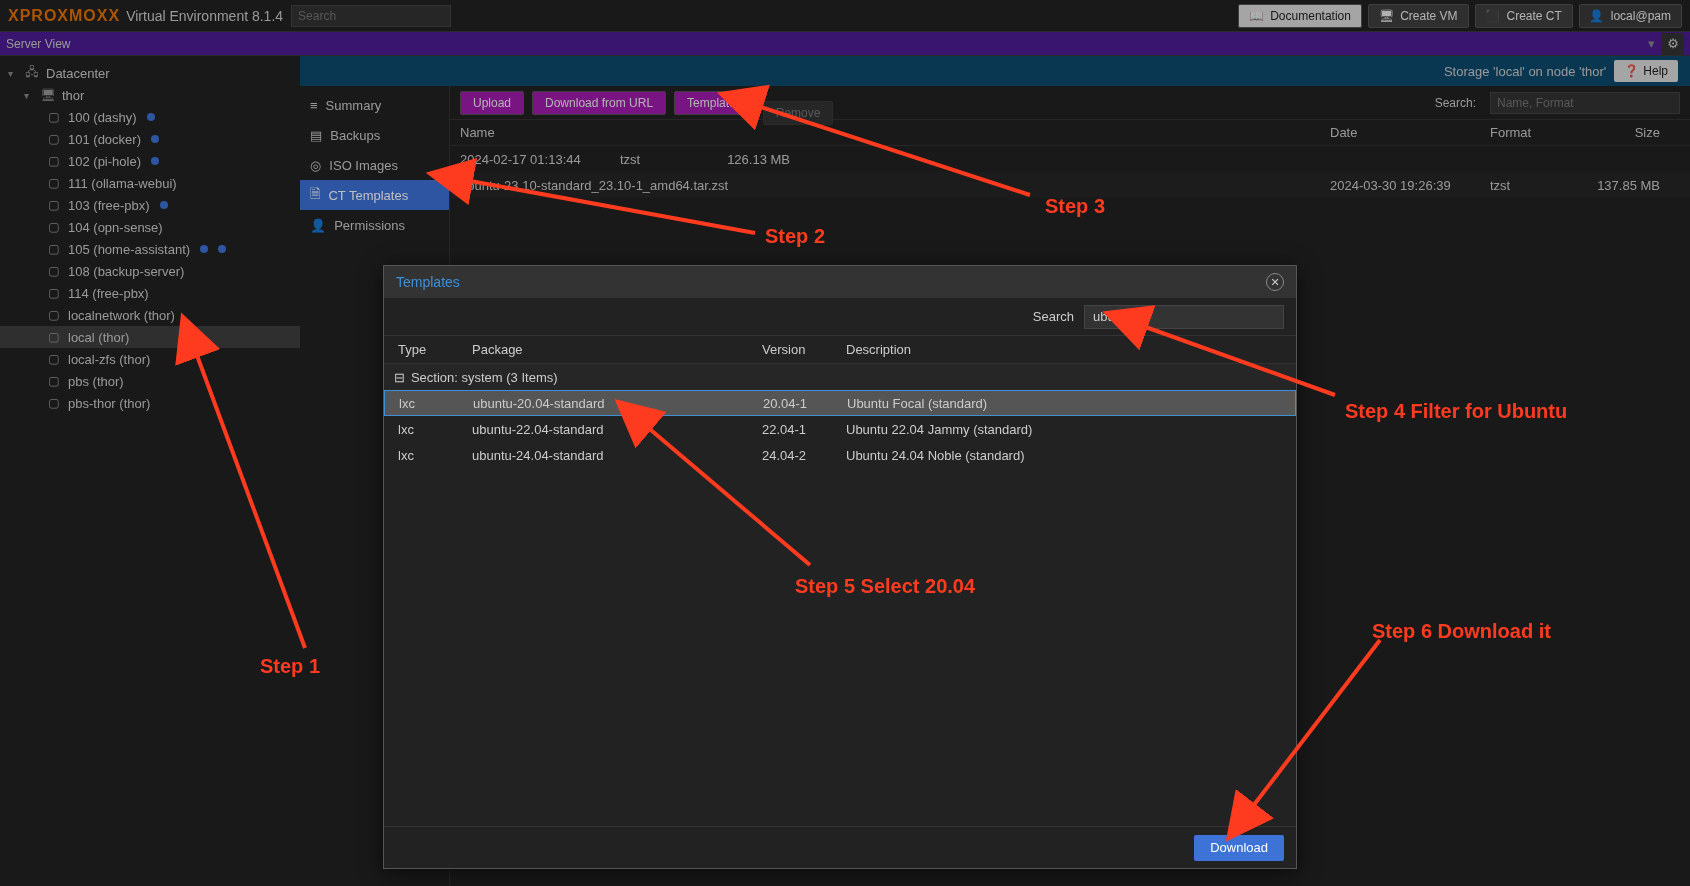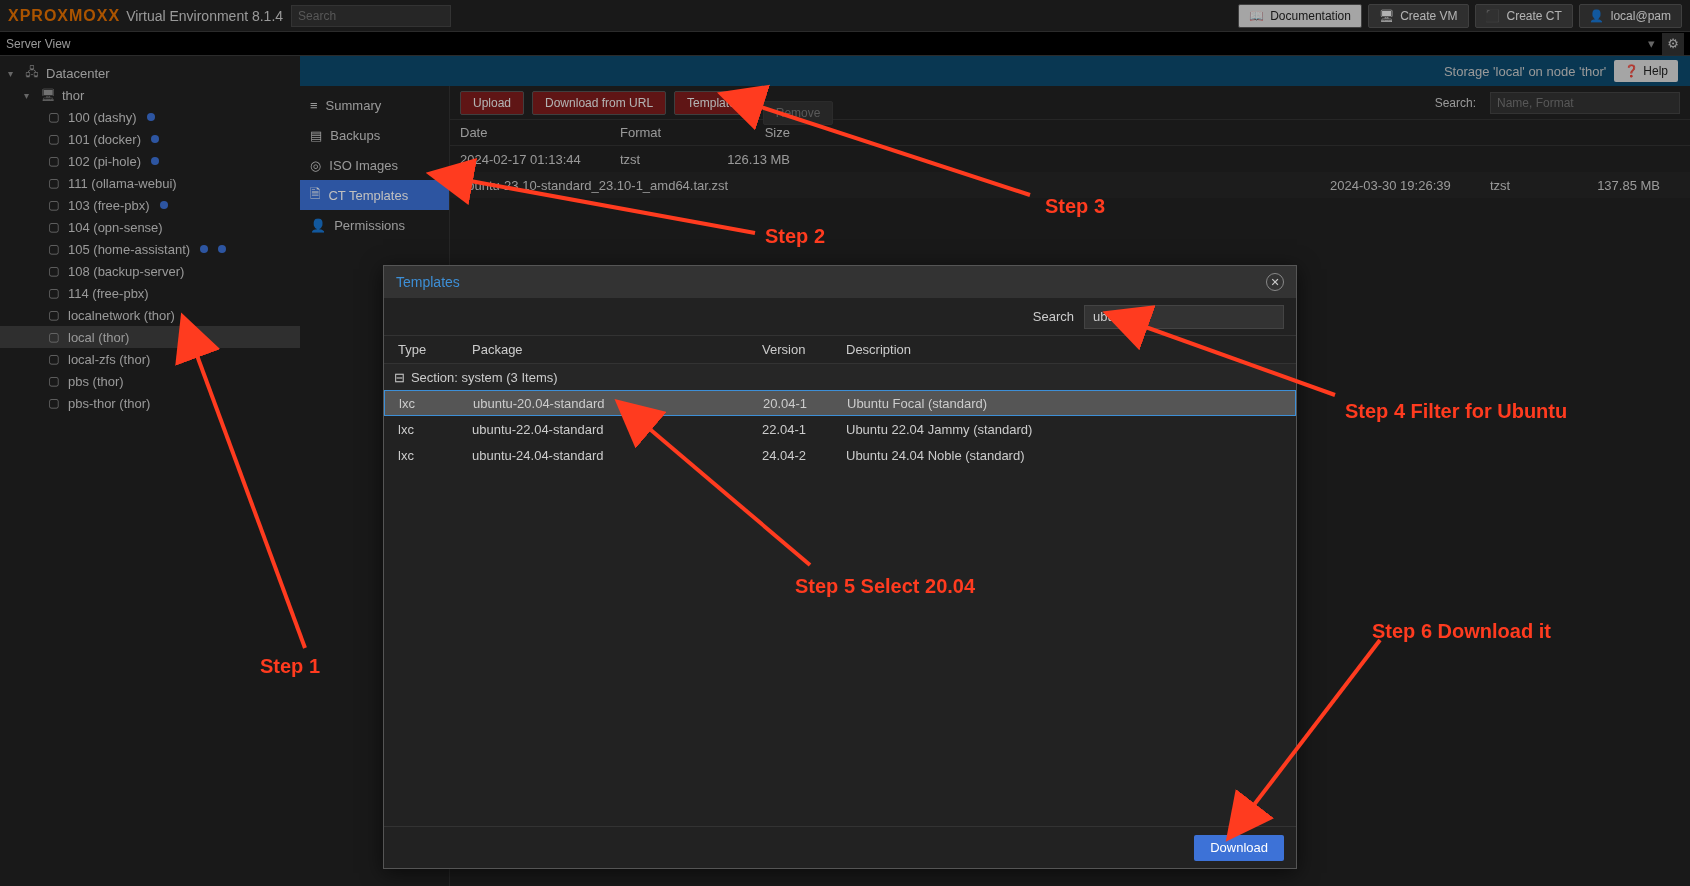--- a/index.html
+++ b/index.html
@@ -31,21 +31,21 @@
   background:#3f3f3f; color:#eee; border:1px solid #555; height:24px;
   padding:0 10px; margin-left:6px; display:flex; align-items:center; gap:6px;
   font-size:12px; cursor:pointer; border-radius:2px;
 }
 .header-btn.doc { background:#ddd; color:#222; }
 .header-btn .icon { font-size:12px; }
 .user-btn { background:#3a3a3a; }
 
 
 .toolbar {
-  height:24px; background:#000000; display:flex; align-items:center; padding:0 6px;
+  height:24px; background:#4c1d95; display:flex; align-items:center; padding:0 6px;
   border-bottom:1px solid #3a3a3a;
 }
 .toolbar-label { color:#ccc; font-size:12px; flex:1;}
 .gear { width:22px; height:22px; background:#333; display:flex; align-items:center; justify-content:center; margin-left:4px; cursor:pointer;}
 
 
 .main { display:flex; height:calc(100% - 56px); }
 
 
 .tree {
@@ -82,21 +82,21 @@
   color:#ccc; font-size:13px; cursor:pointer;
 }
 .subnav-item.active { background:#3d72d7; color:#fff; }
 
 
 .tablepane { flex:1; display:flex; flex-direction:column; }
 .tablebar {
   height:34px; display:flex; align-items:center; padding:0 10px; gap:8px;
   border-bottom:1px solid #333;
 }
-.tb-btn { background:#7f1d1d; color:#eee; border:1px solid #555; height:24px; padding:0 12px; font-size:12px; cursor:pointer; border-radius:2px;}
+.tb-btn { background:#a21caf; color:#eee; border:1px solid #555; height:24px; padding:0 12px; font-size:12px; cursor:pointer; border-radius:2px;}
 .tb-btn.disabled { color:#777; background:#333; border-color:#3a3a3a; cursor:default;margin-top:20px;}
 .tb-spacer { flex:1; }
 .tb-search-label { color:#ccc; font-size:12px; margin-right:6px;}
 .tb-search { width:190px; height:22px; background:#333; border:1px solid #444; color:#ccc; padding:0 6px; font-size:12px;}
 
 .grid-head, .grid-row { display:flex; align-items:center; height:26px; padding:0 10px; font-size:13px; }
 .grid-head { color:#ccc; border-bottom:1px solid #333; }
 .grid-row { color:#ccc; }
 .grid-row:nth-child(even) { background:#262626; }
 .col-name { flex:1; }
@@ -289,20 +289,21 @@
         <div class="tablebar">
           <button class="tb-btn">Upload</button>
           <button class="tb-btn">Download from URL</button>
           <button class="tb-btn">Templates</button>
           <button class="tb-btn disabled">Remove</button>
           <div class="tb-spacer"></div>
           <span class="tb-search-label">Search:</span>
           <input class="tb-search" placeholder="Name, Format" style="">
         </div>
         <div class="grid-head">
+          <div class="col-name">Name</div>
           <div class="col-date">Date</div>
           <div class="col-format">Format</div>
           <div class="col-size">Size</div>
         </div>
         <div id="grid-rows">
             <div class="grid-row">
   <div class="col-date">2024-02-17 01:13:44</div>
   <div class="col-format">tzst</div>
   <div class="col-size">126.13 MB</div>
             </div>

